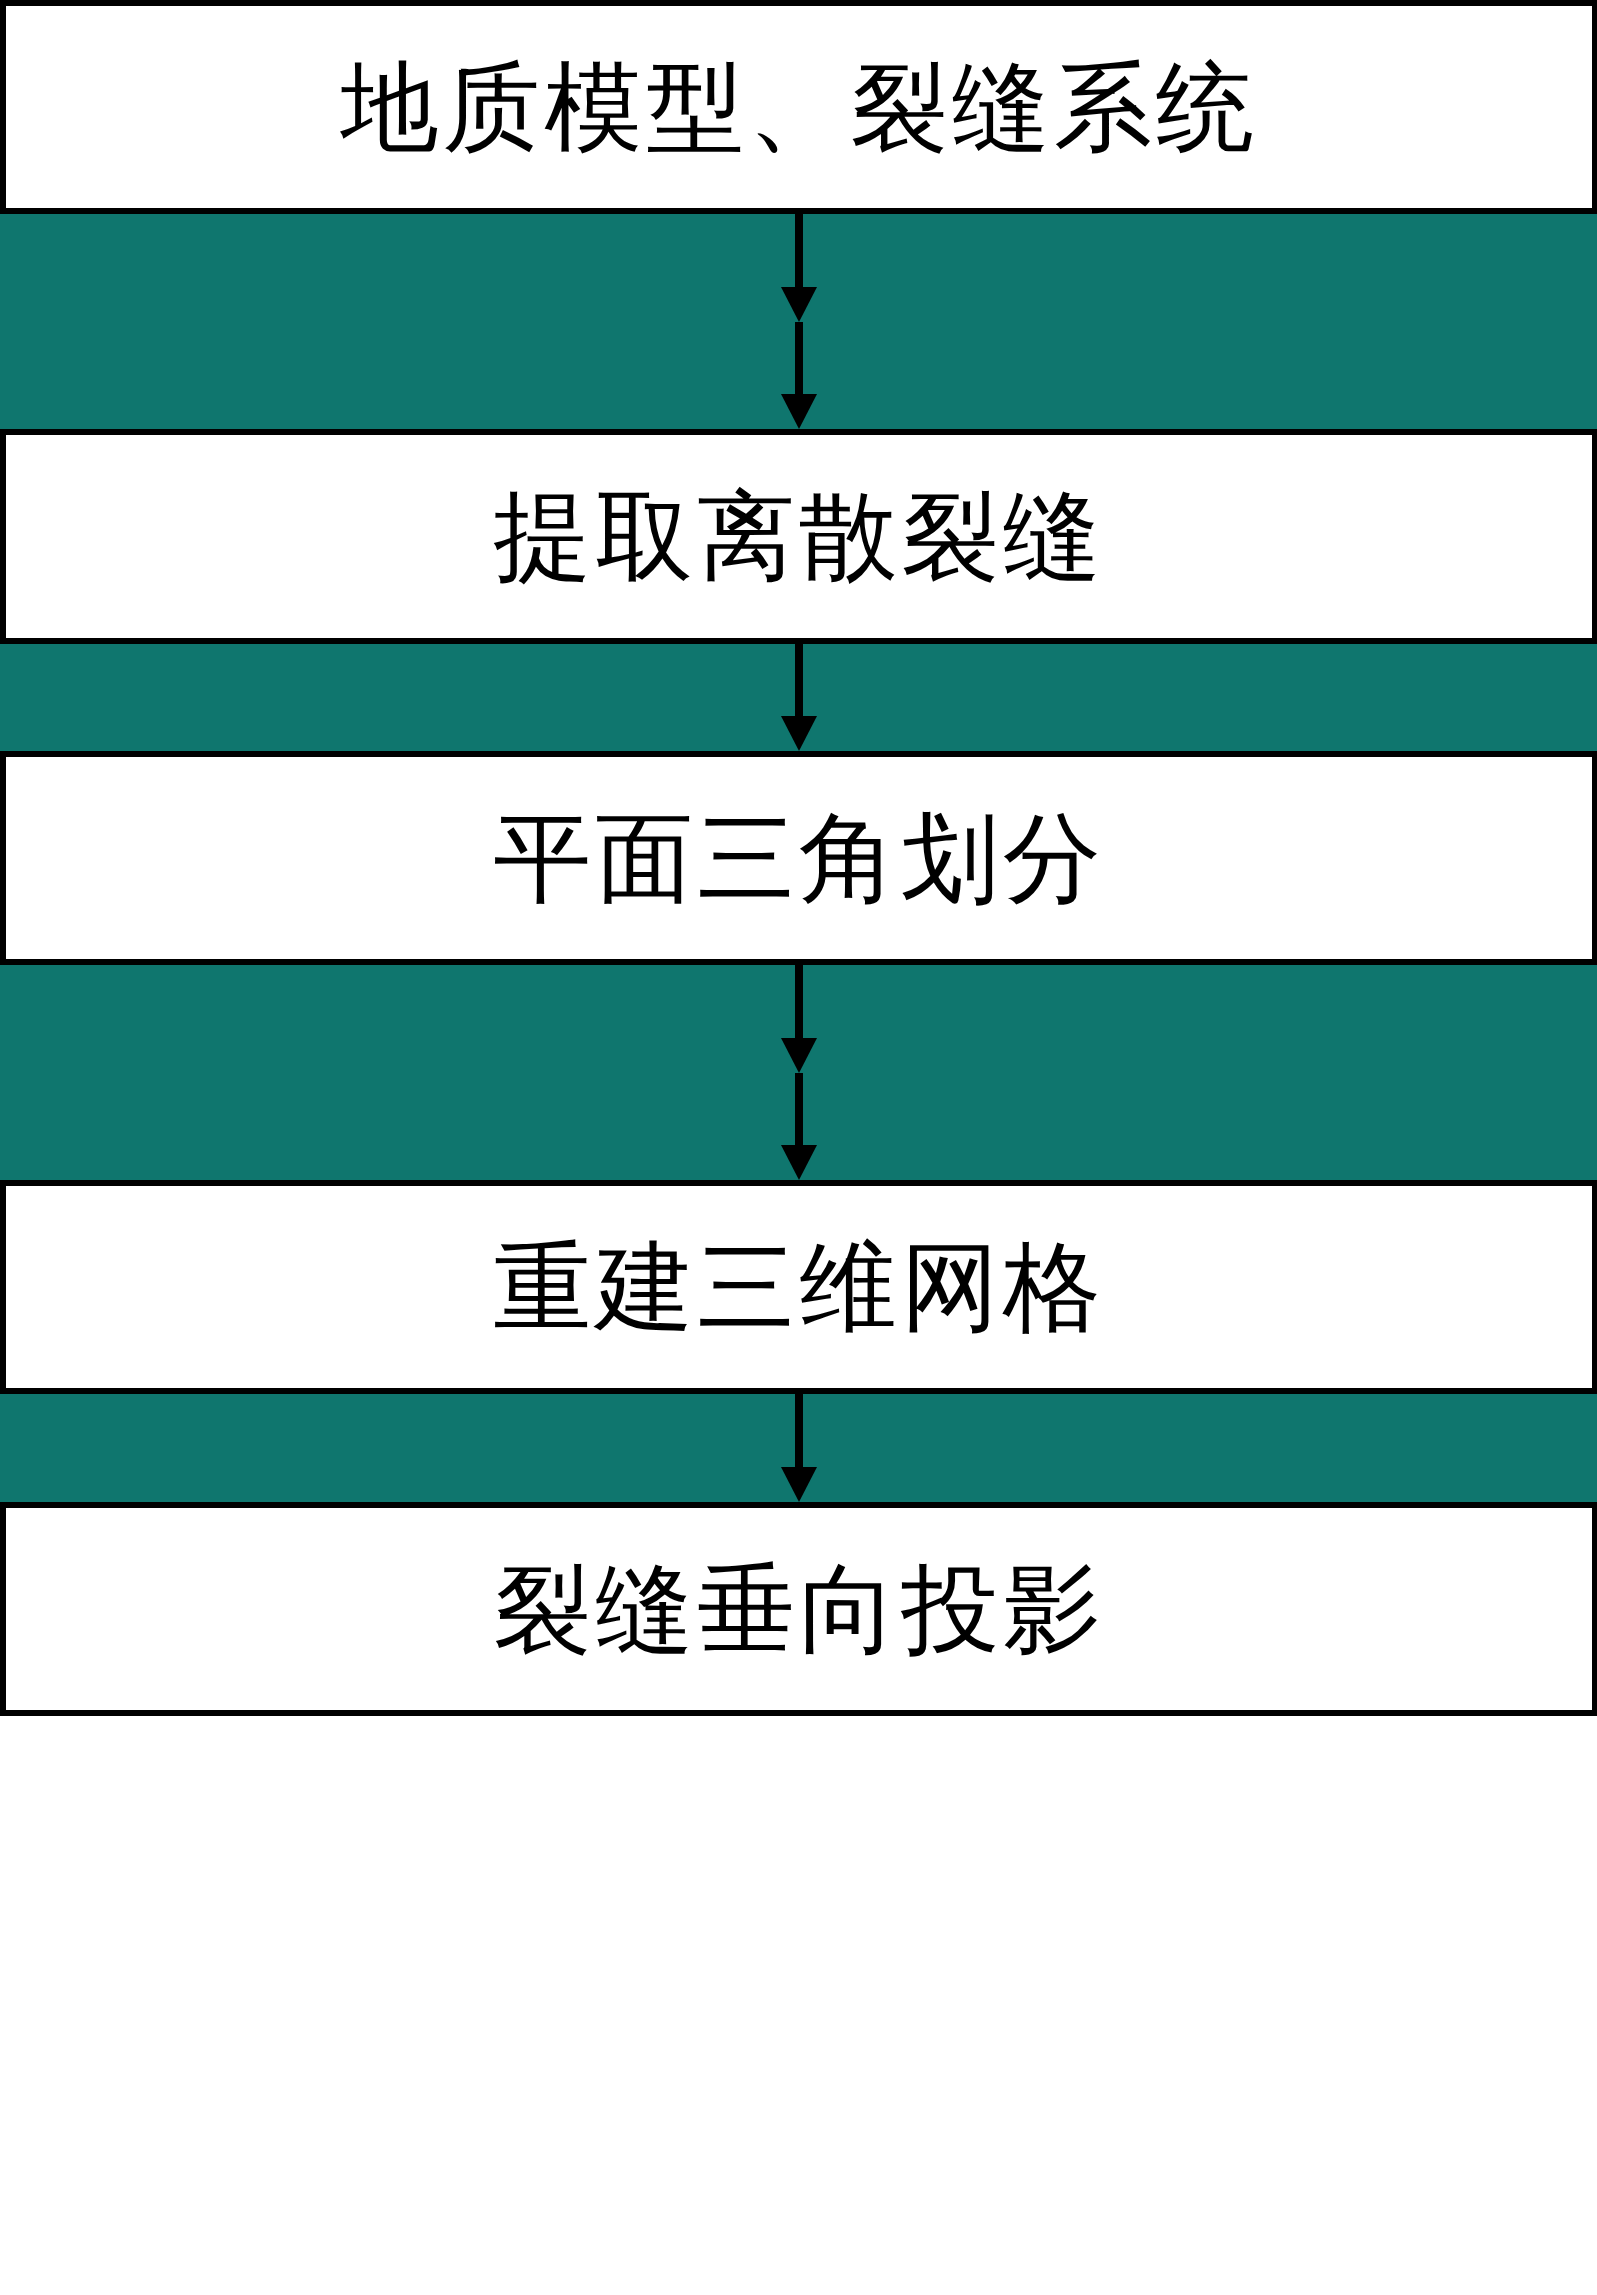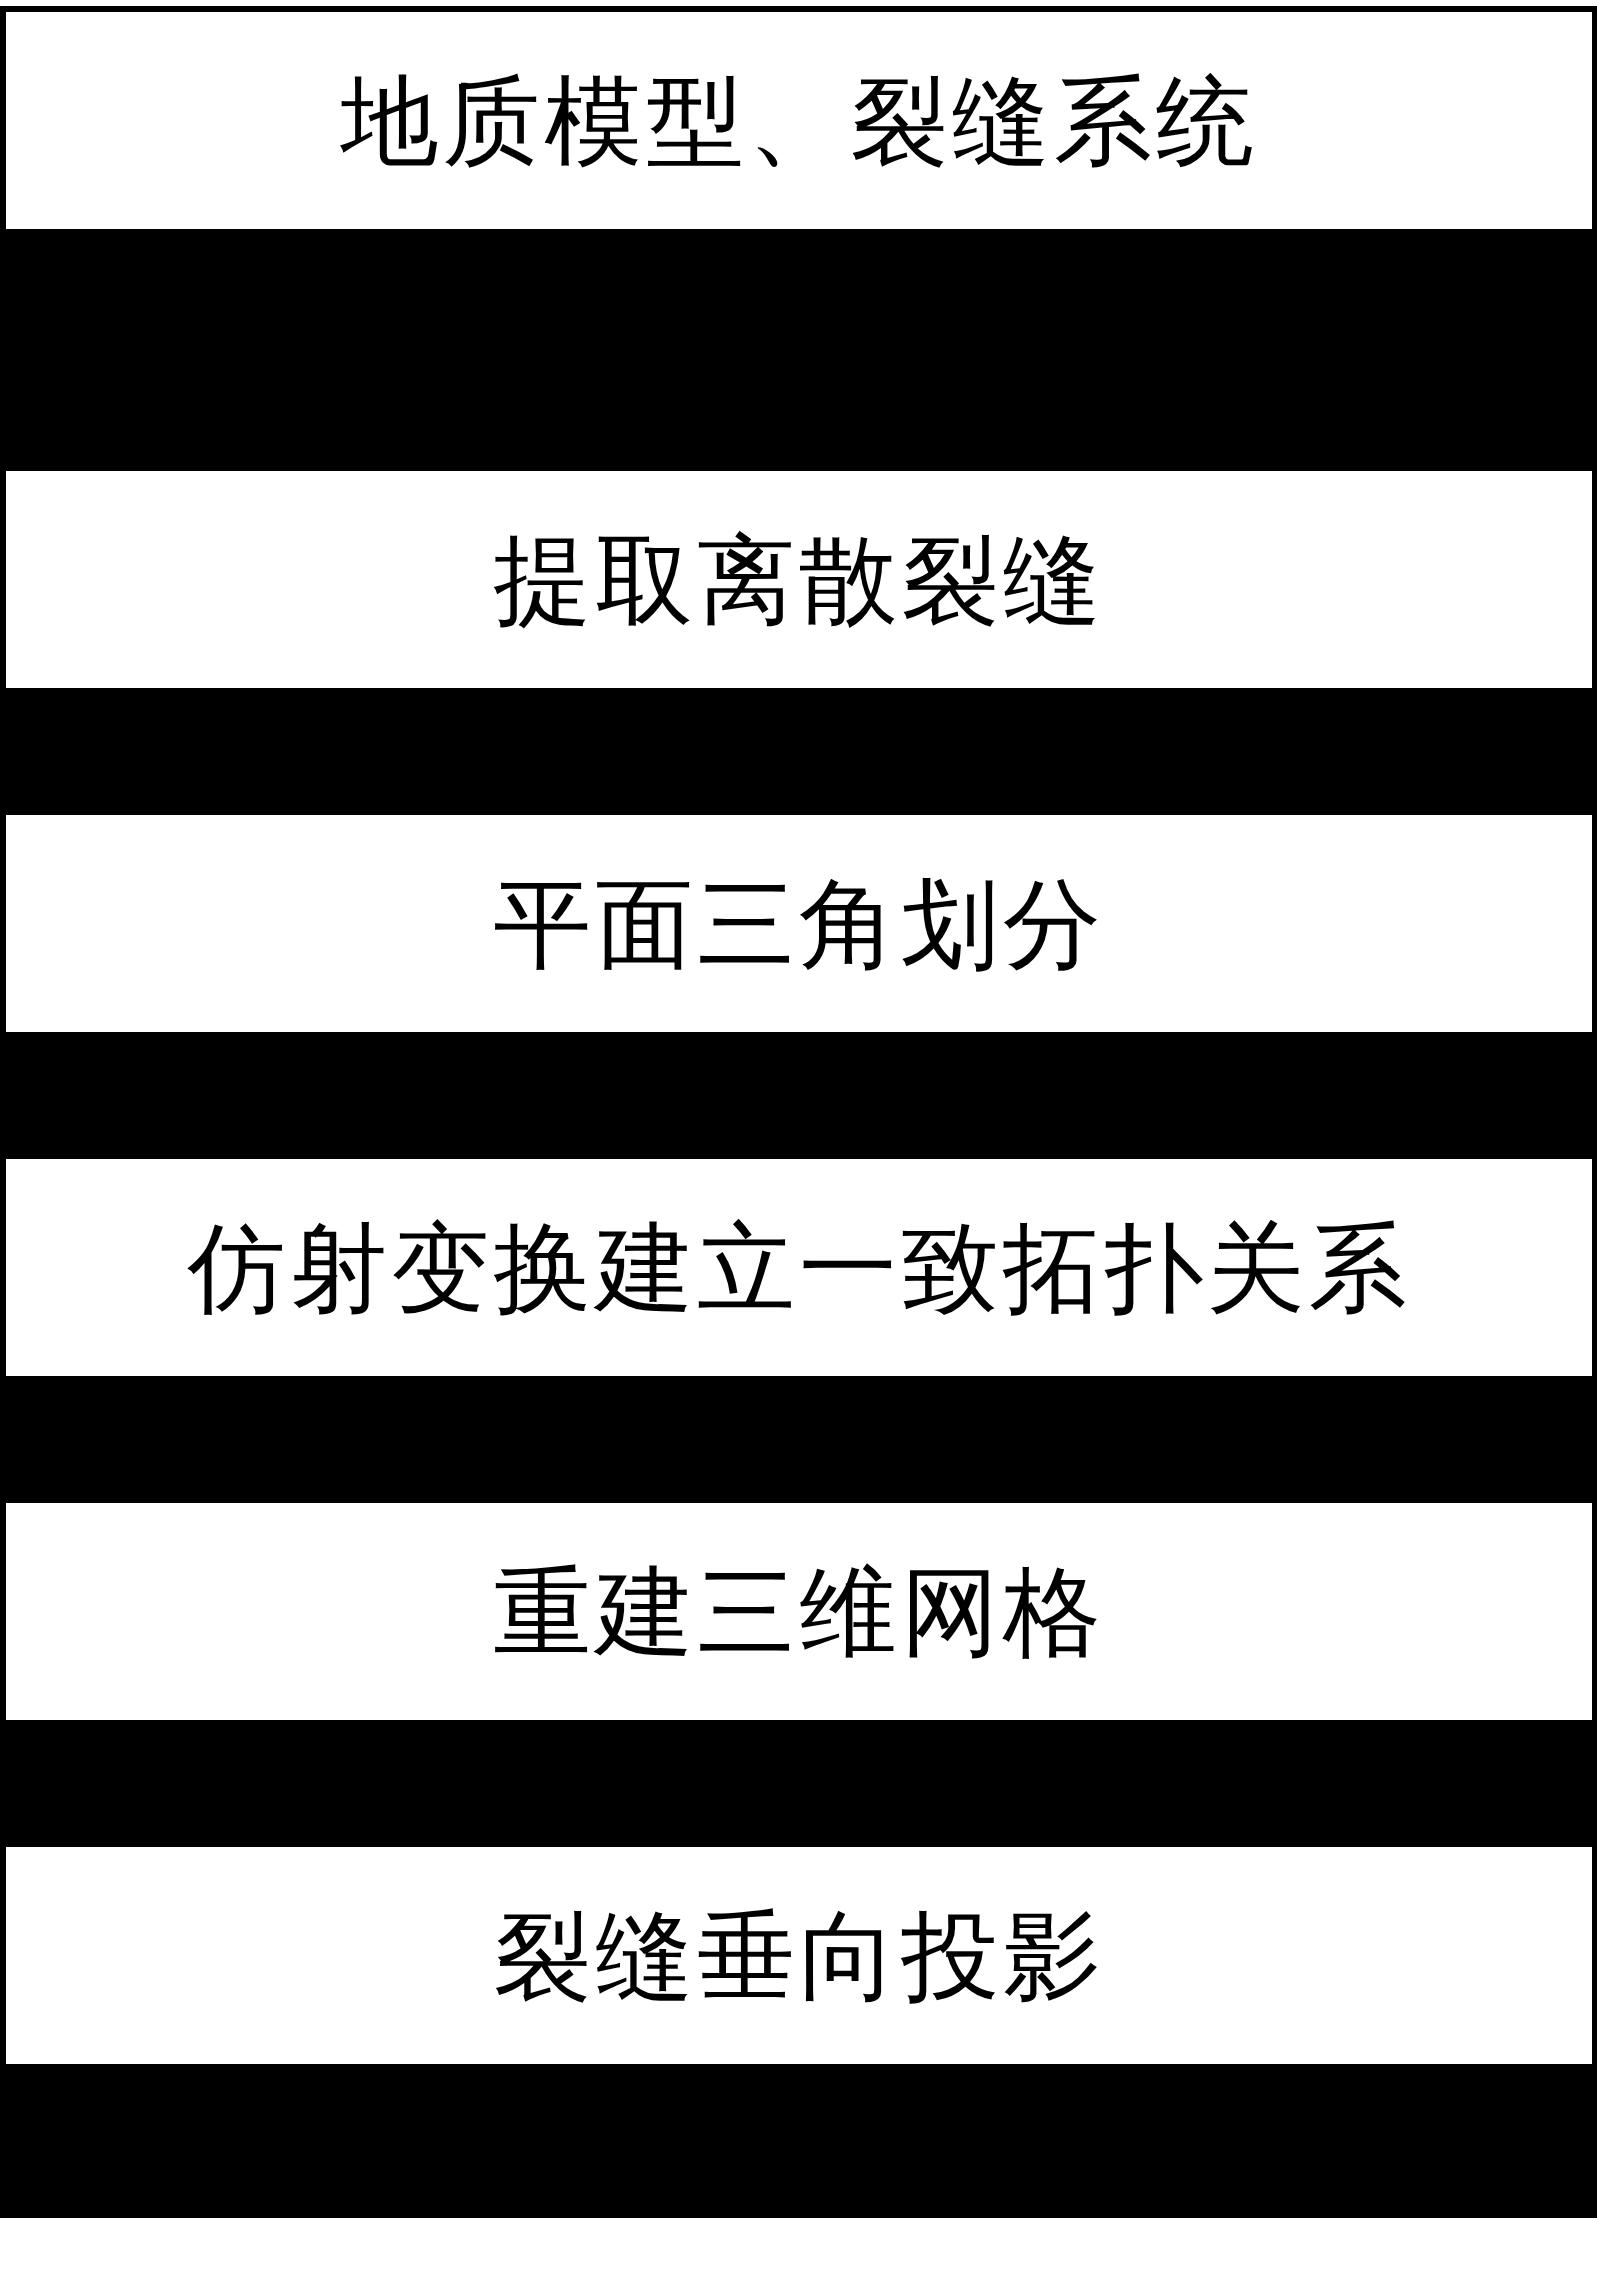--- a/index.html
+++ b/index.html
@@ -2,25 +2,25 @@
 <html><head>
 <meta charset="utf-8">
 <style>
   html, body {
     margin: 0;
     padding: 0;
     background: #ffffff;
   }
   #flowchart {
     width: 1598px;
-    height: 2212px;
-    margin: 6px auto;
+    height: 1716px;
+    margin: 0 auto;
     display: flex;
     flex-direction: column;
-    background: #000000;
+    background: #0f766e;
     font-family: "DejaVu Serif", "Liberation Serif", serif;
   }
   .flow-box {
     height: 229px;
     box-sizing: border-box;
     border: 6.9px solid #000000;
     background: #ffffff;
     display: flex;
     align-items: center;
     justify-content: center;
@@ -84,23 +84,20 @@
 
   <div class="flow-box">
     <span>平面三角划分</span>
   </div>
 
   <div class="flow-arrow">
     <div class="arrow-line"></div>
     <div class="arrow-head"></div>
   </div>
 
-  <div class="flow-box">
-    <span>仿射变换建立一致拓扑关系</span>
-  </div>
 
   <div class="flow-arrow">
     <div class="arrow-line"></div>
     <div class="arrow-head"></div>
   </div>
 
   <div class="flow-box">
     <span>重建三维网格</span>
   </div>
 

